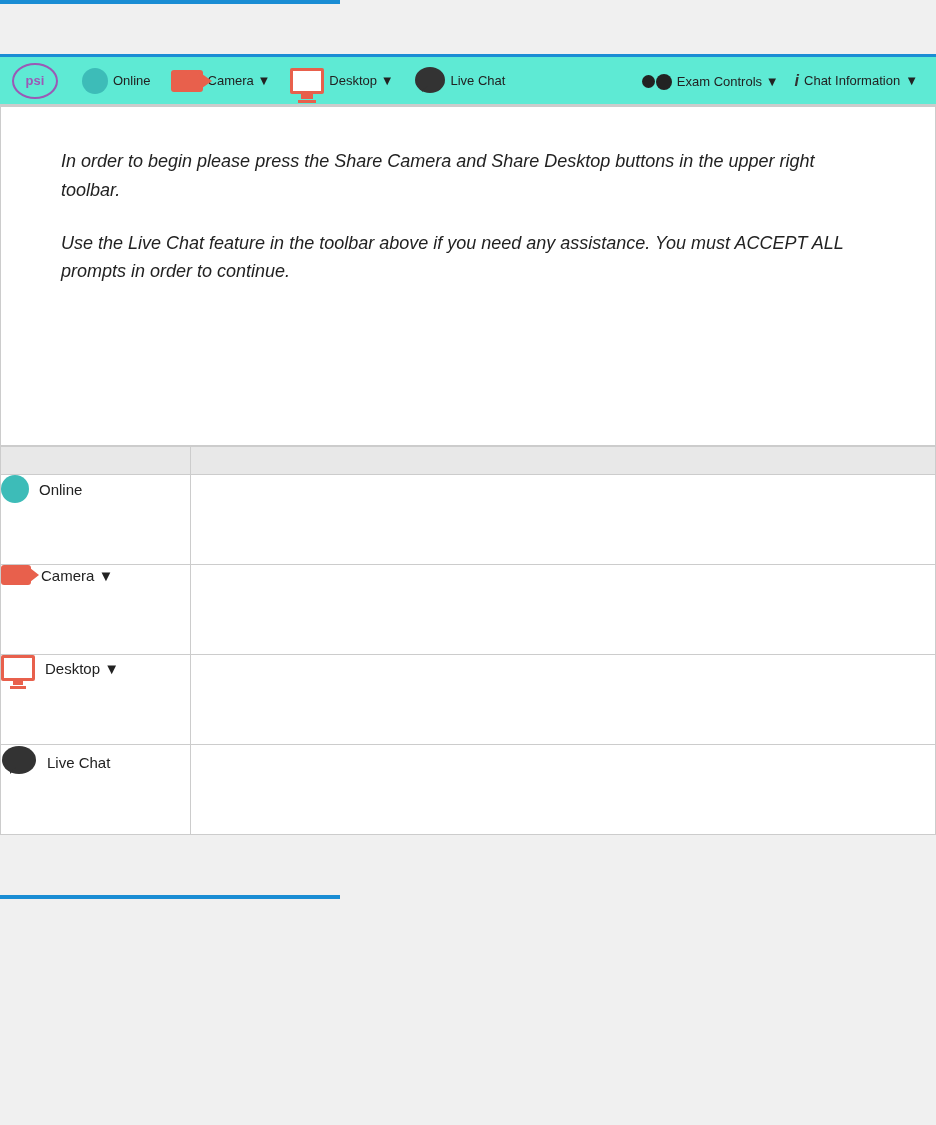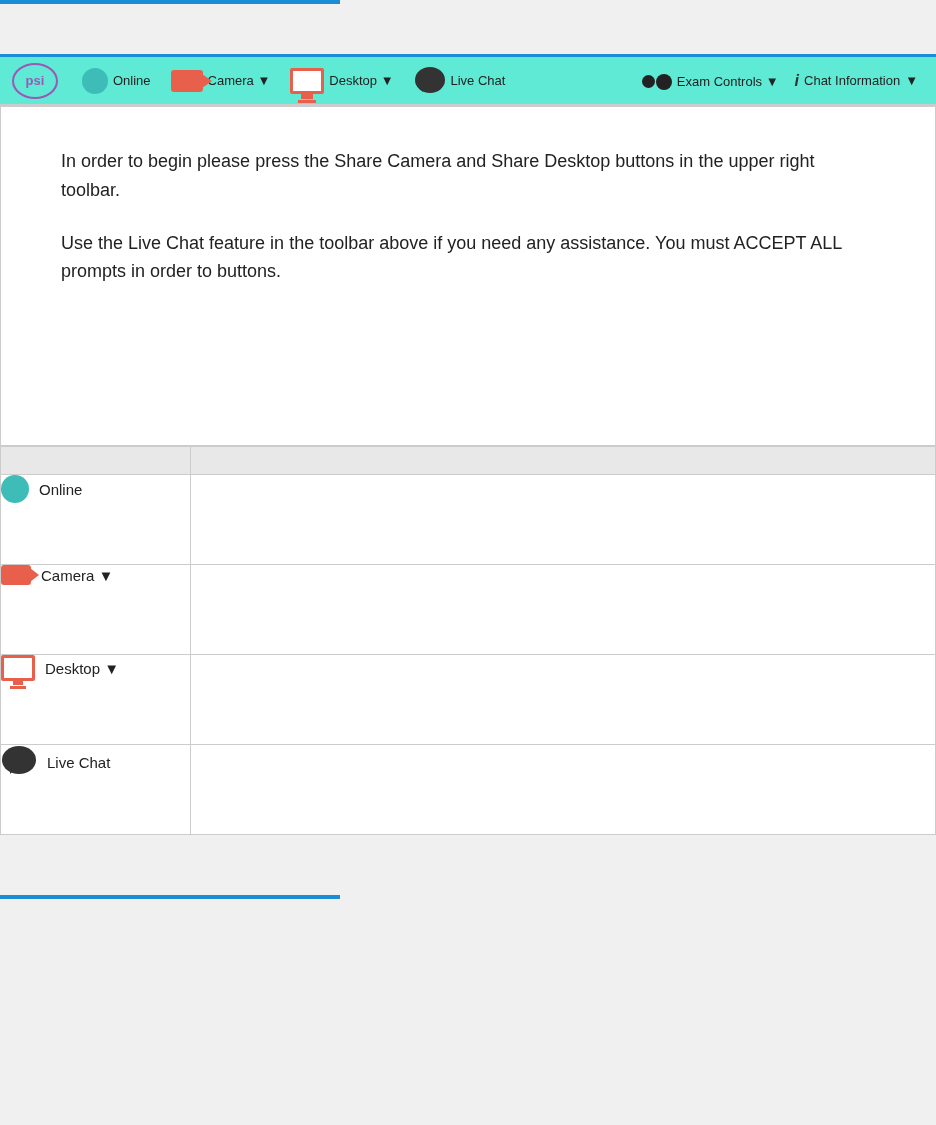--- a/index.html
+++ b/index.html
@@ -135,20 +135,21 @@
       color: #333;
     }
 
     
     .main-content {
       background: white;
       border: 1px solid #ccc;
       margin: 0;
       padding: 40px 60px;
       min-height: 340px;
+      font-style: italic;
     }
 
     .instructions {
       font-size: 18px;
       line-height: 1.6;
       color: #222;
     }
 
     .instructions p {
       margin-bottom: 24px;
@@ -344,21 +345,21 @@
       <span class="info-icon">i</span>
       <span>Chat Information</span>
       <span>▼</span>
     </div>
   </div>
 </div>
 
 <div class="main-content">
   <div class="instructions">
     <p>In order to begin please press the Share Camera and Share Desktop buttons in the upper right toolbar.</p>
-    <p>Use the Live Chat feature in the toolbar above if you need any assistance. You must ACCEPT ALL prompts in order to buttons.</p>
+    <p>Use the Live Chat feature in the toolbar above if you need any assistance. You must ACCEPT ALL prompts in order to continue.</p>
   </div>
 </div>
 
 <table class="info-table">
   <tbody>
       <tr class="table-header-row">
     <td></td>
     <td></td>
   </tr>
 

